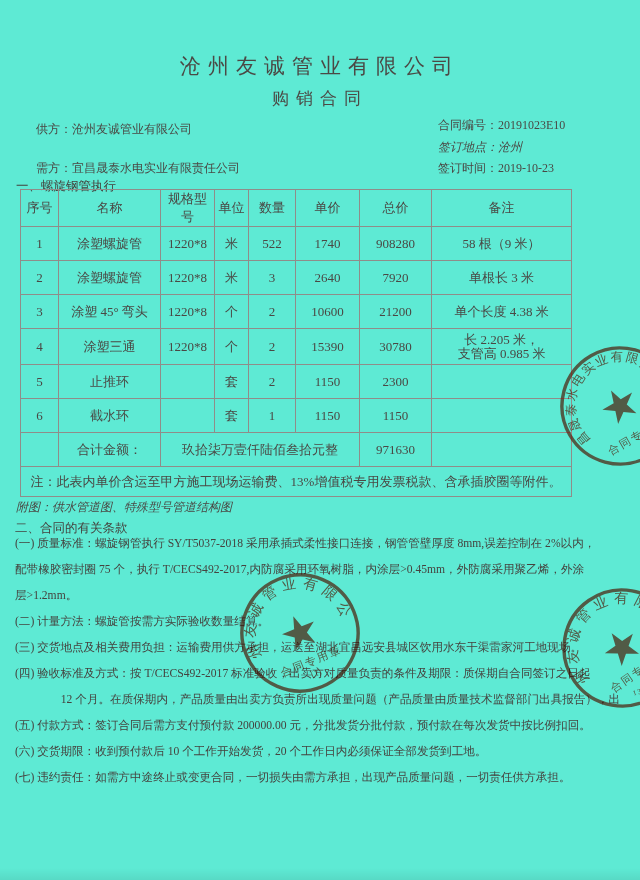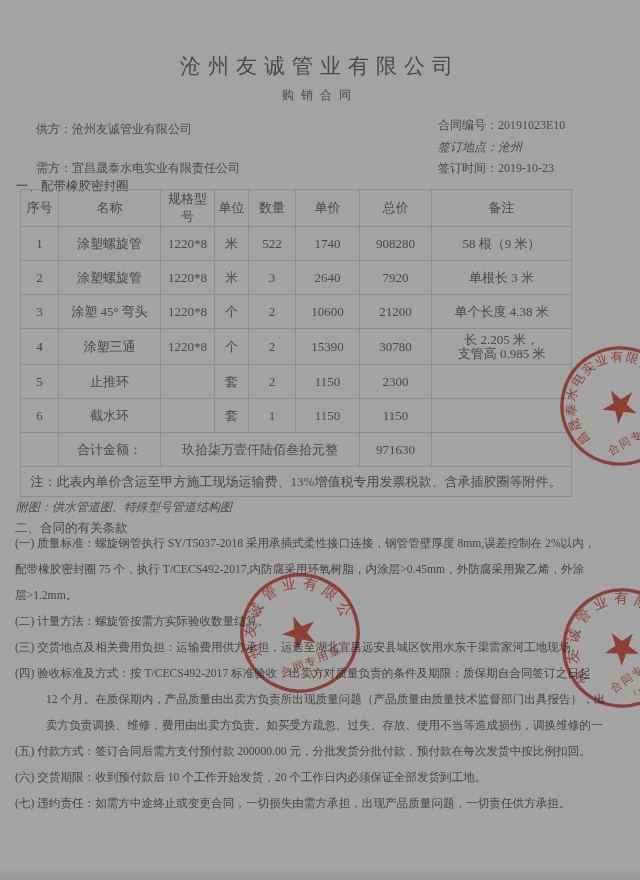--- a/index.html
+++ b/index.html
@@ -3,31 +3,31 @@
 <meta charset="utf-8">
 <style>
   html,body{margin:0;padding:0;}
   body{
     width:640px;height:880px;overflow:hidden;
     background:#f2f1ee;
     font-family:"Liberation Serif", serif;
   }
   .page{
     position:relative;width:640px;height:880px;overflow:hidden;
-    background:#a3a3a3;
+    background:#5eead4;
     color:#45433f;
   }
   .page::after{
     content:"";position:absolute;left:0;bottom:0;width:100%;height:12px;
     background:linear-gradient(to bottom, rgba(0,0,0,0), rgba(0,0,0,0.07));
     pointer-events:none;
   }
   .abs{position:absolute;}
   .title1{top:52px;left:0;width:100%;text-align:center;font-size:21px;letter-spacing:7px;color:#4b4945;}
-  .title2{top:87px;left:0;width:100%;text-align:center;font-size:12px;letter-spacing:7px;color:#4b4945;}
+  .title2{top:87px;left:0;width:100%;text-align:center;font-size:17px;letter-spacing:7px;color:#4b4945;}
   .meta{font-size:12px;color:#4a4844;white-space:nowrap;margin-left:20px;}
   .m-supplier{left:16px;top:121px;}
   .m-buyer{left:16px;top:160px;}
   .m-no{left:418px;top:117px;}
   .m-place{left:418px;top:139px;font-style:italic;}
   .m-date{left:418px;top:160px;}
   .sec-h{font-size:12.5px;color:#44423e;white-space:nowrap;}
   .sec1{left:16px;top:178px;}
   .sec2{left:15px;top:520px;}
   table.items{
@@ -39,21 +39,21 @@
     border:1px solid #8f8d89;
     text-align:center;vertical-align:middle;
     font-weight:normal;padding:0 2px;overflow:hidden;
   }
   tr.rh{height:34px;} tr.r36{height:36px;} tr.r30{height:30px;}
   td.remark{white-space:pre-line;line-height:14px;}
   td.note-cell{text-align:left;padding:0 6px;white-space:nowrap;}
   .attach{left:16px;top:499px;font-size:12px;white-space:nowrap;color:#4a4844;font-style:italic;}
   .clauses{left:15px;top:531px;width:620px;font-size:11.6px;color:#45433f;}
   .clause-line{height:26px;line-height:26px;white-space:nowrap;}
-  .clause-line.indent{padding-left:31px;}
+  .clause-line.indent{padding-left:31px;text-align:center;}
   
   .stamp{
     position:absolute;width:150px;height:150px;
     mix-blend-mode:multiply;opacity:0.82;
     pointer-events:none;
   }
   .stamp .sc{fill:none;stroke:#d4402e;stroke-width:3.4;}
   .stamp .star{fill:#d4402e;}
   .stamp text{fill:#d4402e;}
   .st-company{font-size:14px;letter-spacing:5.5px;}
@@ -72,21 +72,21 @@
 
   <div class="abs title1">沧州友诚管业有限公司</div>
   <div class="abs title2">购销合同</div>
 
   <div class="abs meta m-supplier">供方：沧州友诚管业有限公司</div>
   <div class="abs meta m-buyer">需方：宜昌晟泰水电实业有限责任公司</div>
   <div class="abs meta m-no">合同编号：20191023E10</div>
   <div class="abs meta m-place">签订地点：沧州</div>
   <div class="abs meta m-date">签订时间：2019-10-23</div>
 
-  <div class="abs sec-h sec1">一、配带橡胶密封圈</div>
+  <div class="abs sec-h sec1">一、螺旋钢管执行</div>
 
   <table class="items">
     <colgroup>
       <col style="width:38px">
         <col style="width:102px">
         <col style="width:54px">
         <col style="width:34px">
       <col style="width:47px">
         <col style="width:64px">
         <col style="width:72px">
@@ -182,21 +182,20 @@
   <div class="abs sec-h sec2">二、合同的有关条款</div>
 
   <div class="abs clauses">
     <div class="clause-line">(一) 质量标准：螺旋钢管执行 SY/T5037-2018 采用承插式柔性接口连接，钢管管壁厚度 8mm,误差控制在 2%以内，</div>
     <div class="clause-line">配带橡胶密封圈 75 个，执行 T/CECS492-2017,内防腐采用环氧树脂，内涂层&gt;0.45mm，外防腐采用聚乙烯，外涂</div>
     <div class="clause-line">层&gt;1.2mm。</div>
     <div class="clause-line">(二) 计量方法：螺旋管按需方实际验收数量结算。</div>
     <div class="clause-line">(三) 交货地点及相关费用负担：运输费用供方承担，运送至湖北宜昌远安县城区饮用水东干渠雷家河工地现场。</div>
     <div class="clause-line">(四) 验收标准及方式：按 T/CECS492-2017 标准验收，出卖方对质量负责的条件及期限：质保期自合同签订之日起</div>
     <div class="clause-line indent">12 个月。在质保期内，产品质量由出卖方负责所出现质量问题（产品质量由质量技术监督部门出具报告），出</div>
-    <div class="clause-line indent">卖方负责调换、维修，费用由出卖方负责。如买受方疏忽、过失、存放、使用不当等造成损伤，调换维修的一</div>
     <div class="clause-line">(五) 付款方式：签订合同后需方支付预付款 200000.00 元，分批发货分批付款，预付款在每次发货中按比例扣回。</div>
     <div class="clause-line">(六) 交货期限：收到预付款后 10 个工作开始发货，20 个工作日内必须保证全部发货到工地。</div>
     <div class="clause-line">(七) 违约责任：如需方中途终止或变更合同，一切损失由需方承担，出现产品质量问题，一切责任供方承担。</div>
   </div>
 
   <svg class="stamp stamp-a" viewBox="-75 -75 150 150">
     <g transform="rotate(-30)">
       <circle class="sc" r="58"></circle>
       <path id="arcA" d="M -42 16 A 45 45 0 1 1 42 16" fill="none"></path>
       <text class="st-company" text-anchor="middle">

